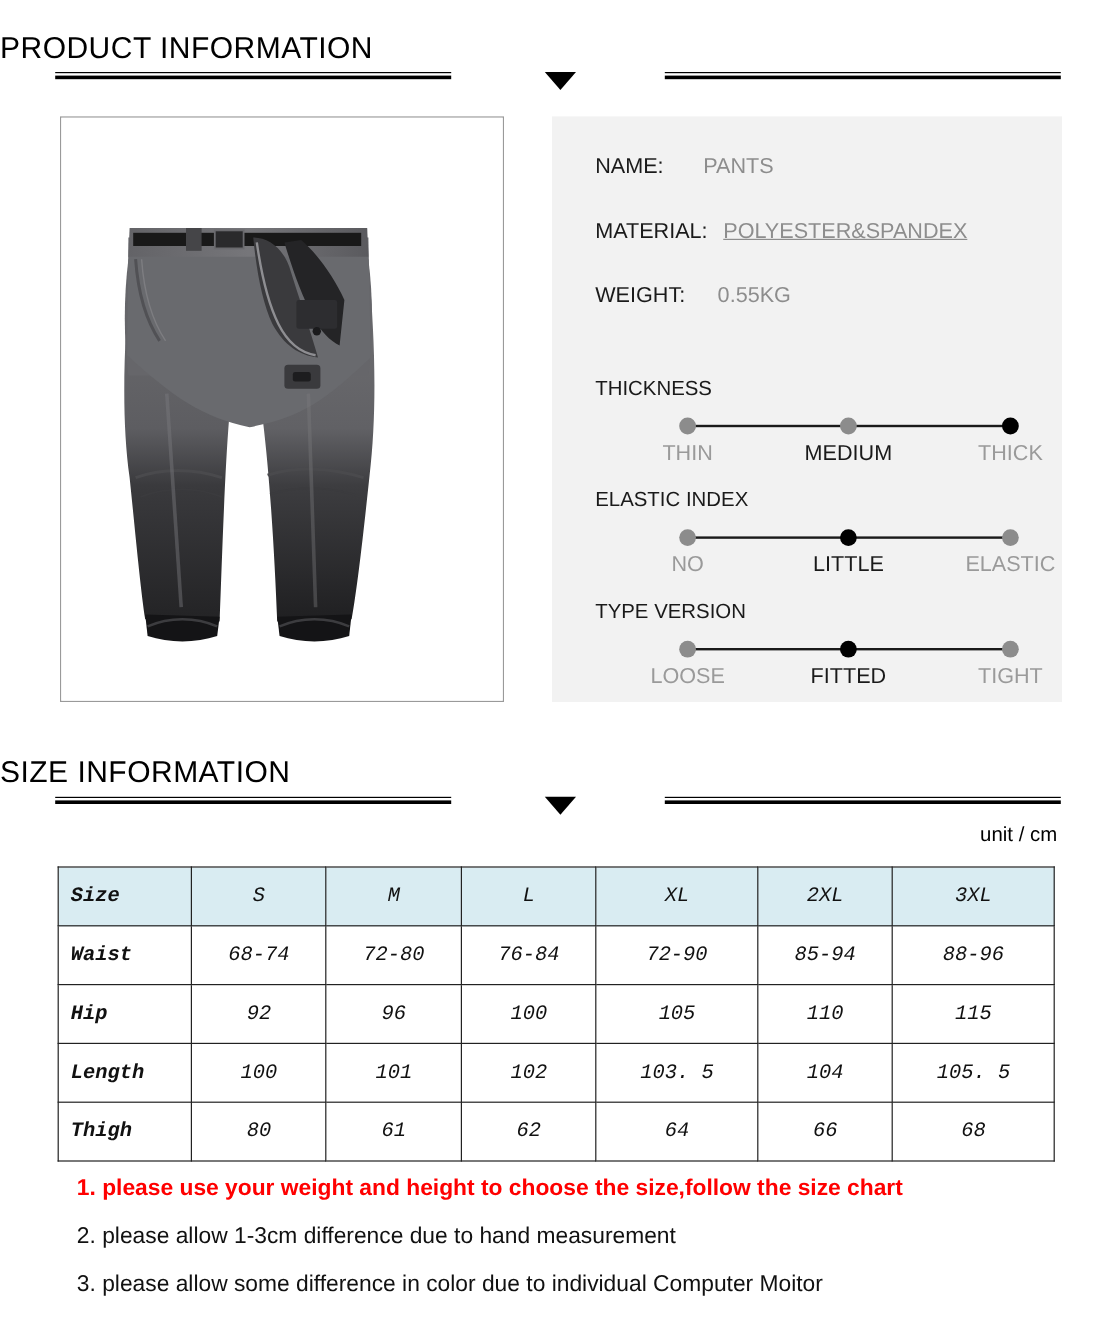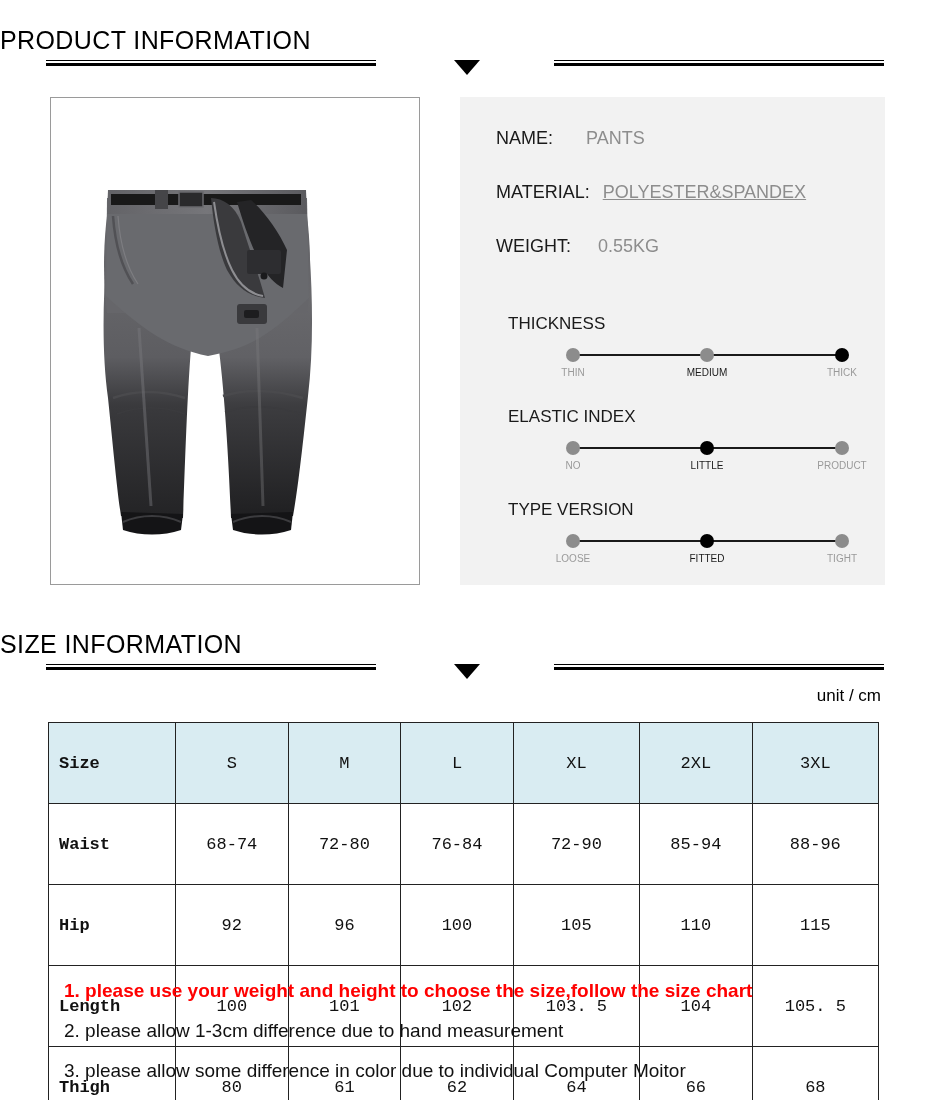--- a/index.html
+++ b/index.html
@@ -97,21 +97,21 @@
   }
   .spec-val {
     color: #8d8d8d;
     font-family: "Liberation Sans", sans-serif;
   }
 
   .scale-group { position: absolute; left: 36px; width: 360px; }
   .scale-label {
     font-size: 17px;
     color: #1a1a1a;
-    margin: 0 0 13px 12px;
+    margin: 0 0 13px 0;
     white-space: nowrap;
   }
   .scale-track {
     position: relative;
     height: 16px;
     margin-left: 70px;
     width: 283px;
   }
   .scale-line {
     position: absolute;
@@ -137,21 +137,21 @@
   .scale-names {
     position: relative;
     height: 18px;
     margin-left: 70px;
     width: 283px;
     margin-top: 4px;
   }
   .scale-names span {
     position: absolute;
     top: 0;
-    font-size: 10px;
+    font-size: 18px;
     color: #9a9a9a;
     white-space: nowrap;
     transform: translateX(-50%);
   }
   .scale-names span.on { color: #1a1a1a; }
   .scale-names span.n0 { left: 7px; }
   .scale-names span.n1 { left: 141px; }
   .scale-names span.n2 { left: 276px; }
 
   
@@ -171,21 +171,22 @@
     width: 831px;
     border-collapse: collapse;
     font-family: "Liberation Mono", "DejaVu Sans Mono", monospace;
     font-size: 17px;
     color: #111;
   }
   table.size-table td {
     border: 1.5px solid #222;
     height: 48px;
     text-align: center;
-    padding: 16px;
+    padding: 0;
+    font-style: italic;
   }
   table.size-table tr.head td {
     background: #d9ecf2;
   }
   table.size-table td.rowhead {
     text-align: left;
     padding-left: 10px;
     width: 100px;
     font-weight: 600;
   }
@@ -333,21 +334,21 @@
     <div class="scale-label">ELASTIC INDEX</div>
     <div class="scale-track">
       <div class="scale-line"></div>
       <div class="dot p0"></div>
       <div class="dot p1 on"></div>
       <div class="dot p2"></div>
     </div>
     <div class="scale-names">
       <span class="n0">NO</span>
       <span class="n1 on">LITTLE</span>
-      <span class="n2">PRODUCT</span>
+      <span class="n2">ELASTIC</span>
     </div>
   </div>
 
   <div class="scale-group" style="top:403px;">
     <div class="scale-label">TYPE VERSION</div>
     <div class="scale-track">
       <div class="scale-line"></div>
       <div class="dot p0"></div>
       <div class="dot p1 on"></div>
       <div class="dot p2"></div>

